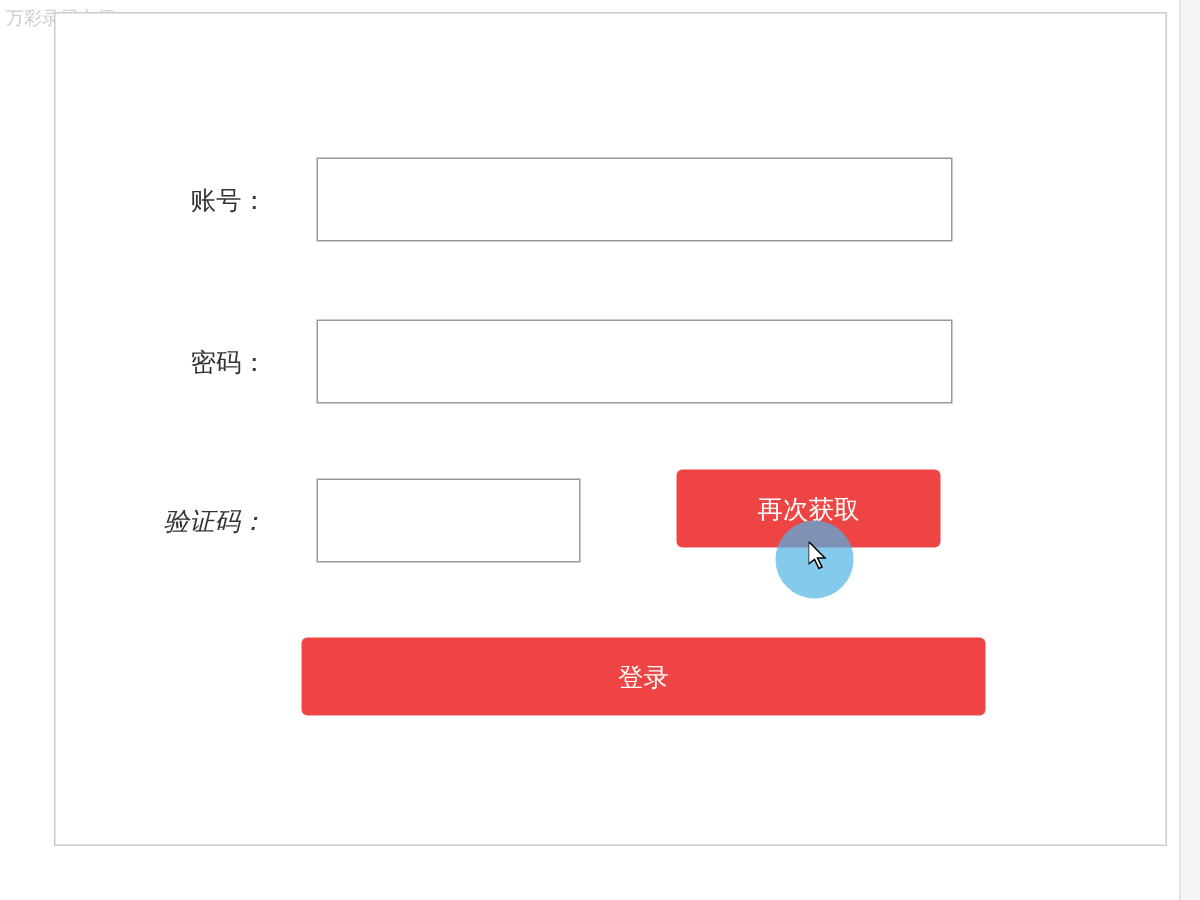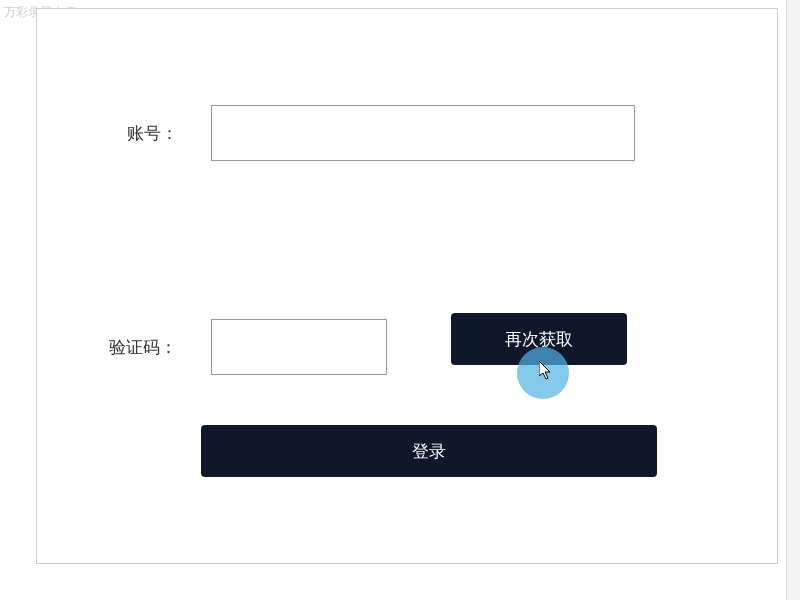--- a/index.html
+++ b/index.html
@@ -68,30 +68,31 @@
     .row-password .text-input {
       width: 424px;
       height: 56px;
     }
     .row-captcha {
       top: 310px;
       left: 72px;
     }
     .row-captcha .label {
       width: 86px;
+      font-style: italic;
     }
     .row-captcha .text-input {
       width: 176px;
       height: 56px;
     }
     .btn {
       display: flex;
       align-items: center;
       justify-content: center;
-      background: #0f172a;
+      background: #ef4444;
       color: #ffffff;
       font-size: 17px;
       border: none;
       cursor: pointer;
     }
     .btn-captcha {
       position: absolute;
       top: 304px;
       left: 414px;
       width: 176px;
@@ -139,20 +140,24 @@
 
 <div class="right-edge"></div>
 
 <div class="form-container">
 
   <div class="form-row row-account">
     <span class="label">账号：</span>
     <input type="text" class="text-input" value="" style="">
   </div>
 
+  <div class="form-row row-password">
+    <span class="label">密码：</span>
+    <input type="password" class="text-input" value="" style="">
+  </div>
 
   <div class="form-row row-captcha">
     <span class="label">验证码：</span>
     <input type="text" class="text-input" value="" style="">
   </div>
 
   <button class="btn btn-captcha">再次获取</button>
 
   <button class="btn btn-login">登录</button>
 

